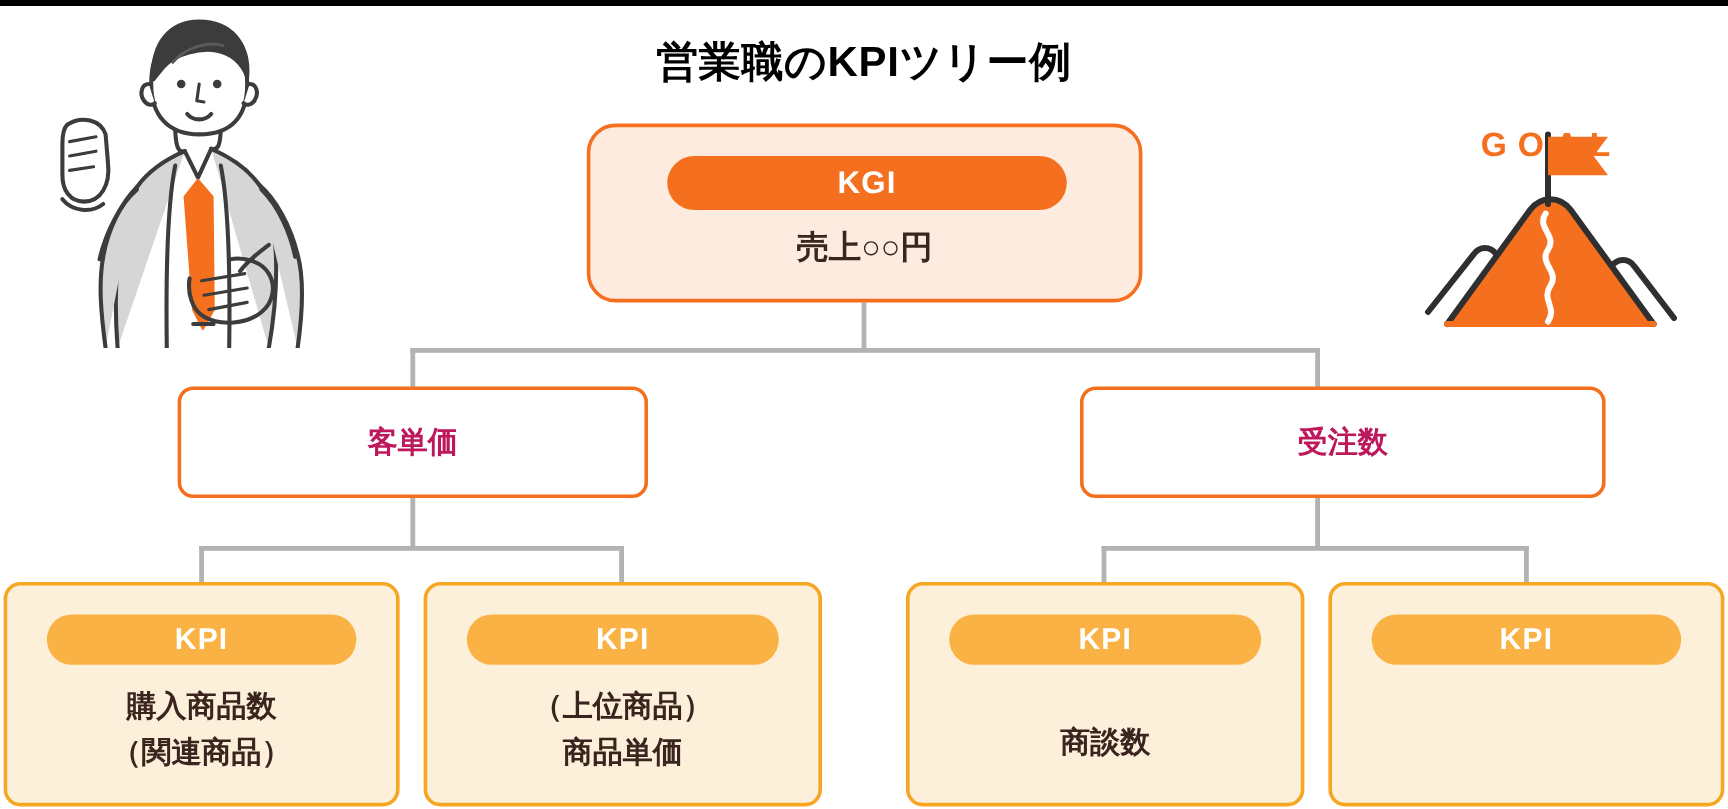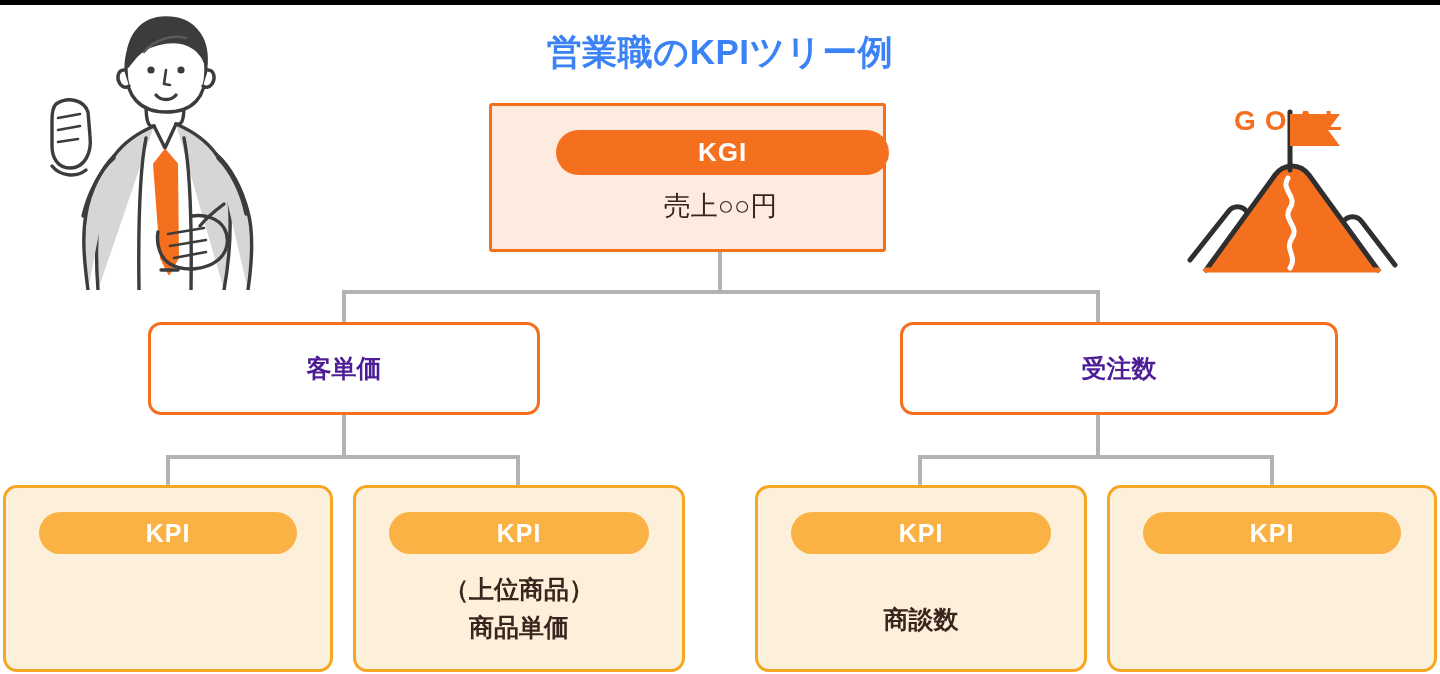--- a/index.html
+++ b/index.html
@@ -6,58 +6,58 @@
   body{
     width:1440px;height:674px;overflow:hidden;position:relative;
     background:#ffffff;
     font-family:"Liberation Sans","DejaVu Sans",sans-serif;
     color:#3a241e;
   }
   .topbar{position:absolute;left:0;top:0;width:1440px;height:5px;background:#000000;}
 
   .title{
     position:absolute;left:0;top:27px;width:1440px;text-align:center;
-    font-size:35px;font-weight:700;letter-spacing:0.5px;color:#3b82f6;
+    font-size:35px;font-weight:700;letter-spacing:0.5px;color:#000000;
     line-height:50px;white-space:nowrap;
   }
 
   
   .person{position:absolute;left:28px;top:8px;width:260px;height:282px;}
   .goal{position:absolute;left:1180px;top:100px;width:225px;height:190px;}
   .goal-word{
     position:absolute;left:1180px;top:104px;width:225px;text-align:center;
     font-size:28px;font-weight:700;letter-spacing:9px;color:#f4701f;
     line-height:34px;
   }
 
   
   .conn{position:absolute;background:#b3b3b3;}
 
   
   .kgi-box{
-    position:absolute;left:489px;top:103px;width:397px;height:149px;
+    position:absolute;left:489px;top:103px;width:463px;height:149px;
     box-sizing:border-box;
-    background:#fdebe0;border:3px solid #f4701f;border-radius:3px;
+    background:#fdebe0;border:3px solid #f4701f;border-radius:24px;
   }
   .kgi-pill{
     position:absolute;left:64px;top:24px;width:333px;height:45px;
     background:#f4701f;border-radius:23px;
     color:#ffffff;font-size:26px;font-weight:700;
     display:flex;align-items:center;justify-content:center;letter-spacing:1px;
   }
   .kgi-value{
     position:absolute;left:0;top:82px;width:457px;text-align:center;
-    font-size:27px;font-weight:400;color:#3a241e;line-height:36px;
+    font-size:27px;font-weight:700;color:#3a241e;line-height:36px;
   }
 
   .lvl2{
     position:absolute;top:322px;height:93px;box-sizing:border-box;
     background:#ffffff;border:3px solid #f4701f;border-radius:13px;
     display:flex;align-items:center;justify-content:center;
-    font-size:25px;font-weight:700;color:#4c1d95;
+    font-size:25px;font-weight:700;color:#be185d;
   }
   .lvl2.left{left:148px;width:392px;}
   .lvl2.right{left:900px;width:438px;}
 
   .kpi-box{
     position:absolute;top:485px;height:187px;box-sizing:border-box;
     background:#fdf0da;border:3px solid #f5a623;border-radius:14px;padding-left:40px;
   }
   .kpi-pill{
     position:absolute;top:24px;height:42px;
@@ -167,20 +167,22 @@
   <div class="kgi-pill">KGI</div>
   <div class="kgi-value">売上○○円</div>
 </div>
 
 <div class="lvl2 left">客単価</div>
 <div class="lvl2 right">受注数</div>
 
 <div class="kpi-box k1">
   <div class="kpi-pill" style="left:33px;width:258px;">KPI</div>
   <div class="kpi-label two">
+    <div>購入商品数</div>
+    <div>（関連商品）</div>
   </div>
 </div>
 
 <div class="kpi-box k2">
   <div class="kpi-pill" style="left:33px;width:260px;">KPI</div>
   <div class="kpi-label two">
     <div>（上位商品）</div>
     <div>商品単価</div>
   </div>
 </div>

